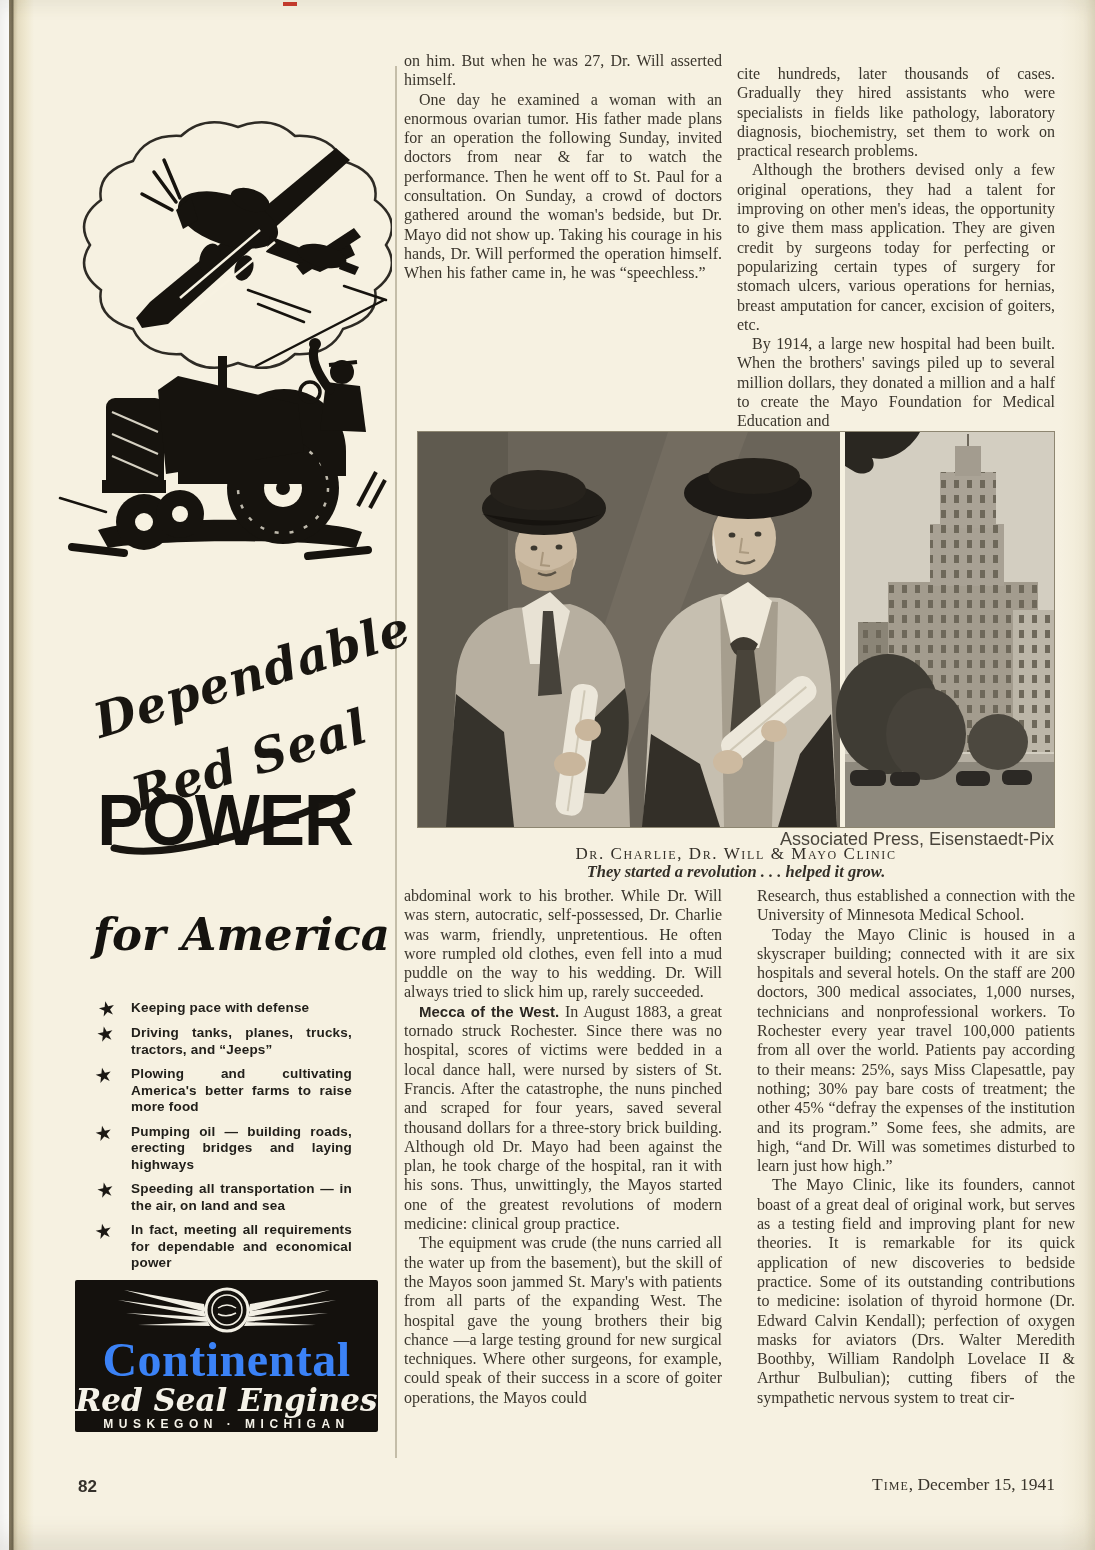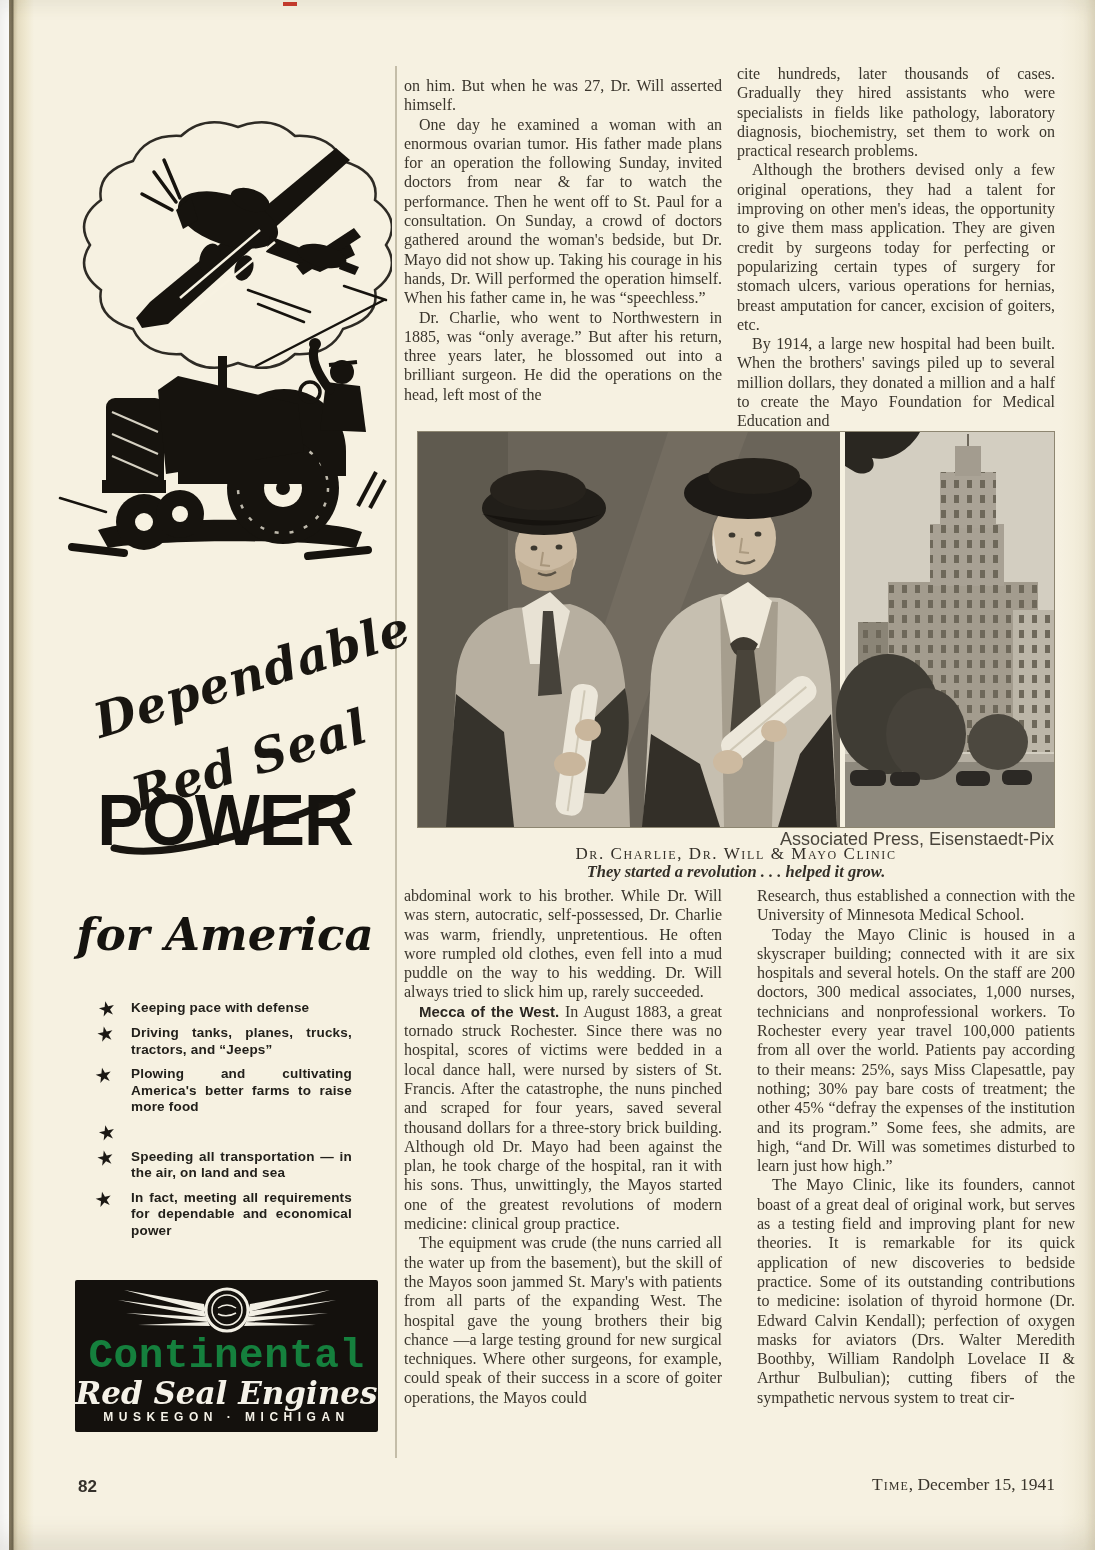--- a/index.html
+++ b/index.html
@@ -38,22 +38,22 @@
     font-size:29px; letter-spacing:1px; color:#15130f;}
   .foram{left:60px; top:908px; width:330px; text-align:center;
     font-family:"DejaVu Serif",serif; font-style:italic; font-weight:700; font-size:45px; color:#15130f;}
   .bullets{position:absolute; left:98px; top:1000px; width:254px;}
   .bullet{display:flex; gap:9px; margin-bottom:8px;}
   .star{width:24px; flex:0 0 24px; font-size:20px; line-height:17px; color:#1b1814; transform:rotate(-12deg);}
   .btext{flex:1; font-family:"Liberation Sans",sans-serif; font-weight:bold; font-size:13.5px;
     line-height:16.5px; color:#22201b; text-align:justify; letter-spacing:.2px;}
   .logo{position:absolute; left:75px; top:1280px; width:303px; height:152px; background:#14110d;
     border-radius:2px; display:flex; flex-direction:column; align-items:center;}
-  .brand{font-family:Liberation Mono, monospace; font-weight:800; font-size:41px; line-height:1;
-    color:#15803d; margin-top:2px; letter-spacing:.5px;}
+  .brand{font-family:Liberation Serif, serif; font-weight:800; font-size:48px; line-height:1;
+    color:#3b82f6; margin-top:2px; letter-spacing:.5px;}
   .brand-script{font-family:"DejaVu Serif",serif; font-style:italic; font-weight:700; font-size:31px;
     line-height:1.05; color:#f5f2e8;}
   .brand-loc{font-family:"Liberation Sans",sans-serif; font-weight:bold; font-size:12px;
     letter-spacing:5.5px; color:#f5f2e8; }
   
   .pageno{position:absolute; left:78px; top:1477px; font-family:"Liberation Sans",sans-serif;
     font-weight:bold; font-size:17px; color:#35312b;}
   .mag{position:absolute; left:737px; top:1474px; width:318px; text-align:right;
     font-size:17.5px; color:#3a352c;}
   .mag .sc{font-variant:small-caps; letter-spacing:1px;}
@@ -143,37 +143,38 @@
       <line x1="312" y1="448" x2="327" y2="420" stroke="#16130e" stroke-width="4"></line>
     </g>
   </svg>
 
   <div class="abs script dep">Dependable</div>
   <div class="abs script rs">Red Seal</div>
   <svg class="abs" style="left:100px; top:778px;" width="265" height="80" viewBox="0 0 265 80">
     <path d="M14,70 C70,84 180,48 252,14" fill="none" stroke="#191611" stroke-width="7" stroke-linecap="round"></path>
   </svg>
   <div class="abs power">POWER</div>
-  <div class="abs script foram" style="left:60px; top:908px; transform:none; position:absolute; text-align:center; width:330px;">for America</div>
+  <div class="abs script foram" style="left:60px; top:908px; transform:none; position:absolute; text-align:right; width:330px;">for America</div>
 
   <div class="bullets">
     <div class="bullet">
       <span class="star">★</span>
       <span class="btext">Keeping pace with defense</span>
     </div>
     <div class="bullet">
       <span class="star">★</span>
       <span class="btext">Driving tanks, planes, trucks, tractors, and “Jeeps”</span>
     </div>
     <div class="bullet">
       <span class="star">★</span>
       <span class="btext">Plowing and cultivating America's better farms to raise more food</span>
     </div>
     <div class="bullet">
       <span class="star">★</span>
+      <span class="btext">Pumping oil — building roads, erecting bridges and laying highways</span>
     </div>
     <div class="bullet">
       <span class="star">★</span>
       <span class="btext">Speeding all transportation — in the air, on land and sea</span>
     </div>
     <div class="bullet">
       <span class="star">★</span>
       <span class="btext">In fact, meeting all requirements for dependable and economical power</span>
     </div>
   </div>
@@ -192,24 +193,23 @@
       </g>
       <circle cx="115" cy="24" r="21" fill="#14110d" stroke="#f2efe4" stroke-width="3"></circle>
       <circle cx="115" cy="24" r="15" fill="none" stroke="#f2efe4" stroke-width="1.5"></circle>
       <path d="M106,22 Q115,16 124,22 M106,28 Q115,32 124,27" fill="none" stroke="#f2efe4" stroke-width="1.5"></path>
     </svg>
     <div class="brand">Continental</div>
     <div class="brand-script">Red Seal Engines</div>
     <div class="brand-loc">MUSKEGON · MICHIGAN</div>
   </div>
 
-  <div class="serif-col" style="left:404px; top:76px;">
+  <div class="serif-col" style="left:404px; top:51px;">
     <p>on him. But when he was 27, Dr. Will asserted himself.</p>
     <p class="ind">One day he examined a woman with an enormous ovarian tumor. His father made plans for an operation the following Sunday, invited doctors from near &amp; far to watch the performance. Then he went off to St. Paul for a consultation. On Sunday, a crowd of doctors gathered around the woman's bedside, but Dr. Mayo did not show up. Taking his courage in his hands, Dr. Will performed the operation himself. When his father came in, he was “speechless.”</p>
-    <p class="ind">Dr. Charlie, who went to Northwestern in 1885, was “only average.” But after his return, three years later, he blossomed out into a brilliant surgeon. He did the operations on the head, left most of the</p>
   </div>
   <div class="serif-col" style="left:737px; top:64px;">
     <p>cite hundreds, later thousands of cases. Gradually they hired assistants who were specialists in fields like pathology, laboratory diagnosis, biochemistry, set them to work on practical research problems.</p>
     <p class="ind">Although the brothers devised only a few original operations, they had a talent for improving on other men's ideas, the opportunity to give them mass application. They are given credit by surgeons today for perfecting or popularizing certain types of surgery for stomach ulcers, various operations for hernias, breast amputation for cancer, excision of goiters, etc.</p>
     <p class="ind">By 1914, a large new hospital had been built. When the brothers' savings piled up to several million dollars, they donated a million and a half to create the Mayo Foundation for Medical Education and</p>
   </div>
 
   <div class="photo-wrap">
     <svg width="636" height="395" viewBox="0 0 636 395" preserveAspectRatio="none">
       <defs>

